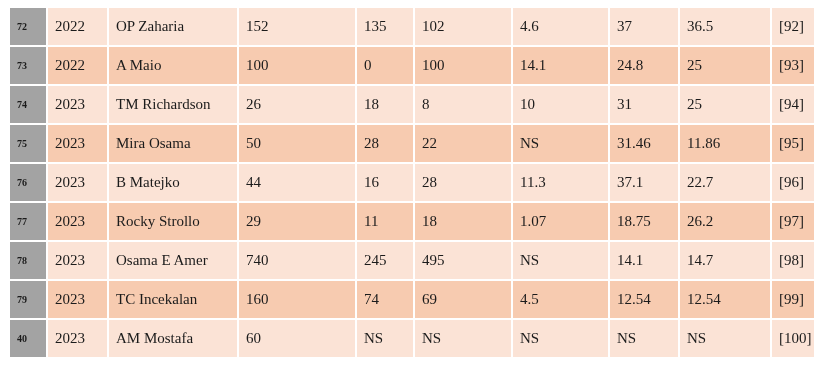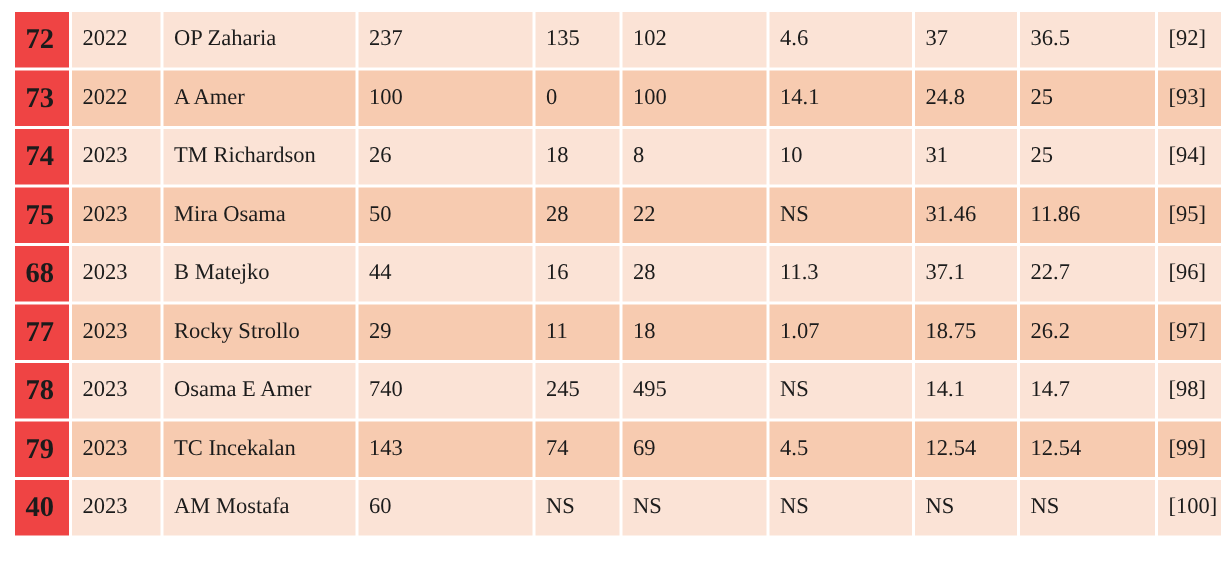--- a/index.html
+++ b/index.html
@@ -42,26 +42,26 @@
   col.c-auth  { width: 128px; }
   col.c-n1    { width: 116px; }
   col.c-n2    { width: 56px; }
   col.c-n3    { width: 96px; }
   col.c-n4    { width: 95px; }
   col.c-n5    { width: 68px; }
   col.c-n6    { width: 90px; }
   col.c-ref   { width: 58px; }
 
   td.idx-cell {
-    background: #ef4444;
+    background: #a3a3a3;
     color: #1b1b1b;
     font-weight: bold;
     text-align: left;
     padding-left: 10px;
-    font-size: 19px;
+    font-size: 10px;
   }
   tr.row-light td.body-cell { background: #fbe3d6; }
   tr.row-dark  td.body-cell { background: #f7cbb0; }
 </style>
 </head>
 <body>
 
 <div id="table-wrap">
   <table class="data-table">
     <colgroup>
@@ -74,32 +74,32 @@
       <col class="c-n4">
       <col class="c-n5">
       <col class="c-n6">
       <col class="c-ref">
     </colgroup>
     <tbody>
         <tr class="row-light">
           <td class="idx-cell">72</td>
           <td class="body-cell">2022</td>
           <td class="body-cell">OP Zaharia</td>
-          <td class="body-cell">237</td>
+          <td class="body-cell">152</td>
           <td class="body-cell">135</td>
           <td class="body-cell">102</td>
           <td class="body-cell">4.6</td>
           <td class="body-cell">37</td>
           <td class="body-cell">36.5</td>
           <td class="body-cell">[92]</td>
         </tr>
         <tr class="row-dark">
           <td class="idx-cell">73</td>
           <td class="body-cell">2022</td>
-          <td class="body-cell">A Amer</td>
+          <td class="body-cell">A Maio</td>
           <td class="body-cell">100</td>
           <td class="body-cell">0</td>
           <td class="body-cell">100</td>
           <td class="body-cell">14.1</td>
           <td class="body-cell">24.8</td>
           <td class="body-cell">25</td>
           <td class="body-cell">[93]</td>
         </tr>
         <tr class="row-light">
           <td class="idx-cell">74</td>
@@ -119,21 +119,21 @@
           <td class="body-cell">Mira Osama</td>
           <td class="body-cell">50</td>
           <td class="body-cell">28</td>
           <td class="body-cell">22</td>
           <td class="body-cell">NS</td>
           <td class="body-cell">31.46</td>
           <td class="body-cell">11.86</td>
           <td class="body-cell">[95]</td>
         </tr>
         <tr class="row-light">
-          <td class="idx-cell">68</td>
+          <td class="idx-cell">76</td>
           <td class="body-cell">2023</td>
           <td class="body-cell">B Matejko</td>
           <td class="body-cell">44</td>
           <td class="body-cell">16</td>
           <td class="body-cell">28</td>
           <td class="body-cell">11.3</td>
           <td class="body-cell">37.1</td>
           <td class="body-cell">22.7</td>
           <td class="body-cell">[96]</td>
         </tr>
@@ -158,21 +158,21 @@
           <td class="body-cell">495</td>
           <td class="body-cell">NS</td>
           <td class="body-cell">14.1</td>
           <td class="body-cell">14.7</td>
           <td class="body-cell">[98]</td>
         </tr>
         <tr class="row-dark">
           <td class="idx-cell">79</td>
           <td class="body-cell">2023</td>
           <td class="body-cell">TC Incekalan</td>
-          <td class="body-cell">143</td>
+          <td class="body-cell">160</td>
           <td class="body-cell">74</td>
           <td class="body-cell">69</td>
           <td class="body-cell">4.5</td>
           <td class="body-cell">12.54</td>
           <td class="body-cell">12.54</td>
           <td class="body-cell">[99]</td>
         </tr>
         <tr class="row-light">
           <td class="idx-cell">40</td>
           <td class="body-cell">2023</td>

